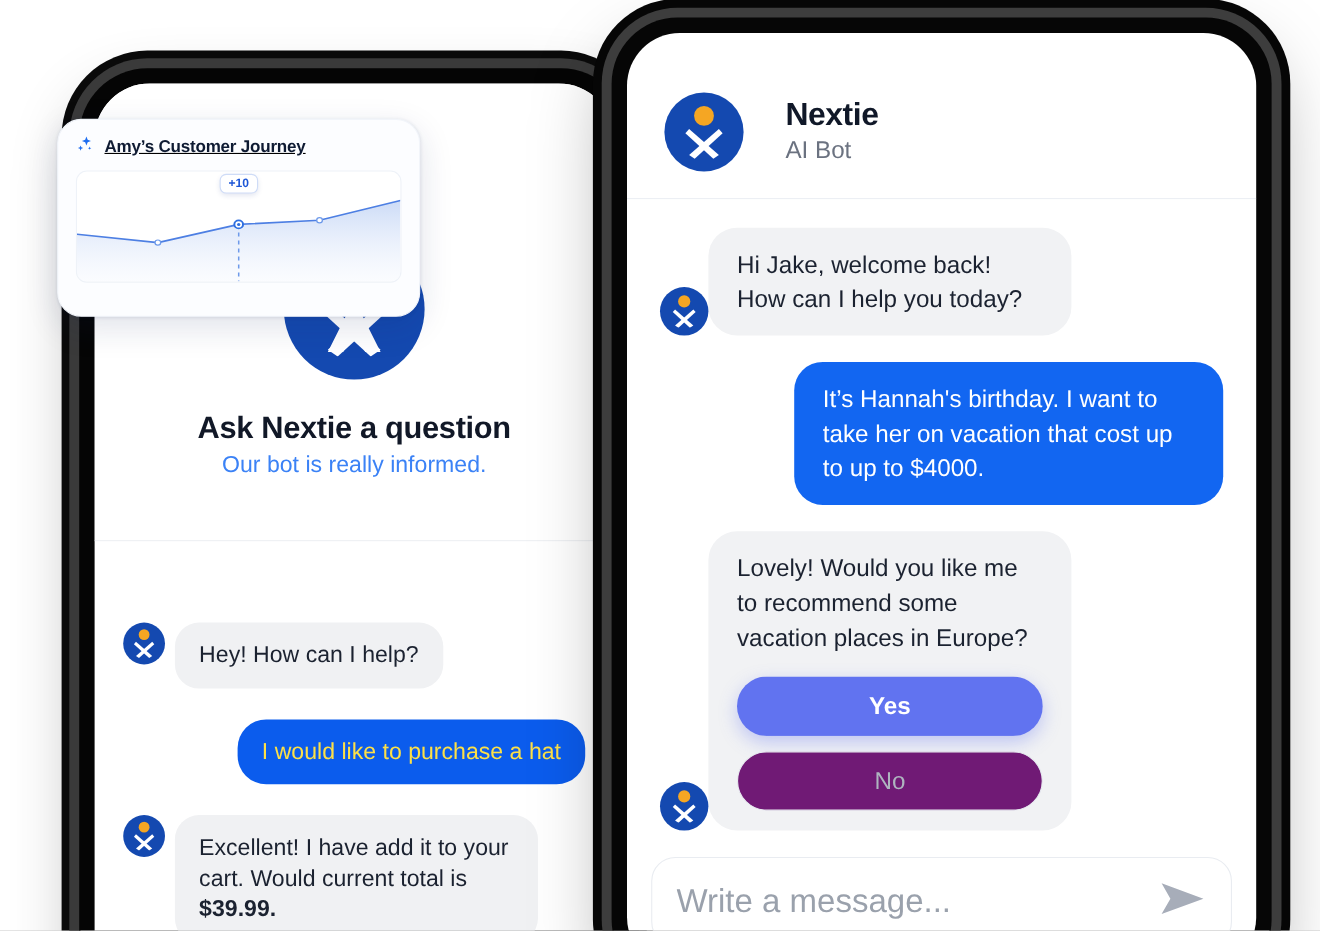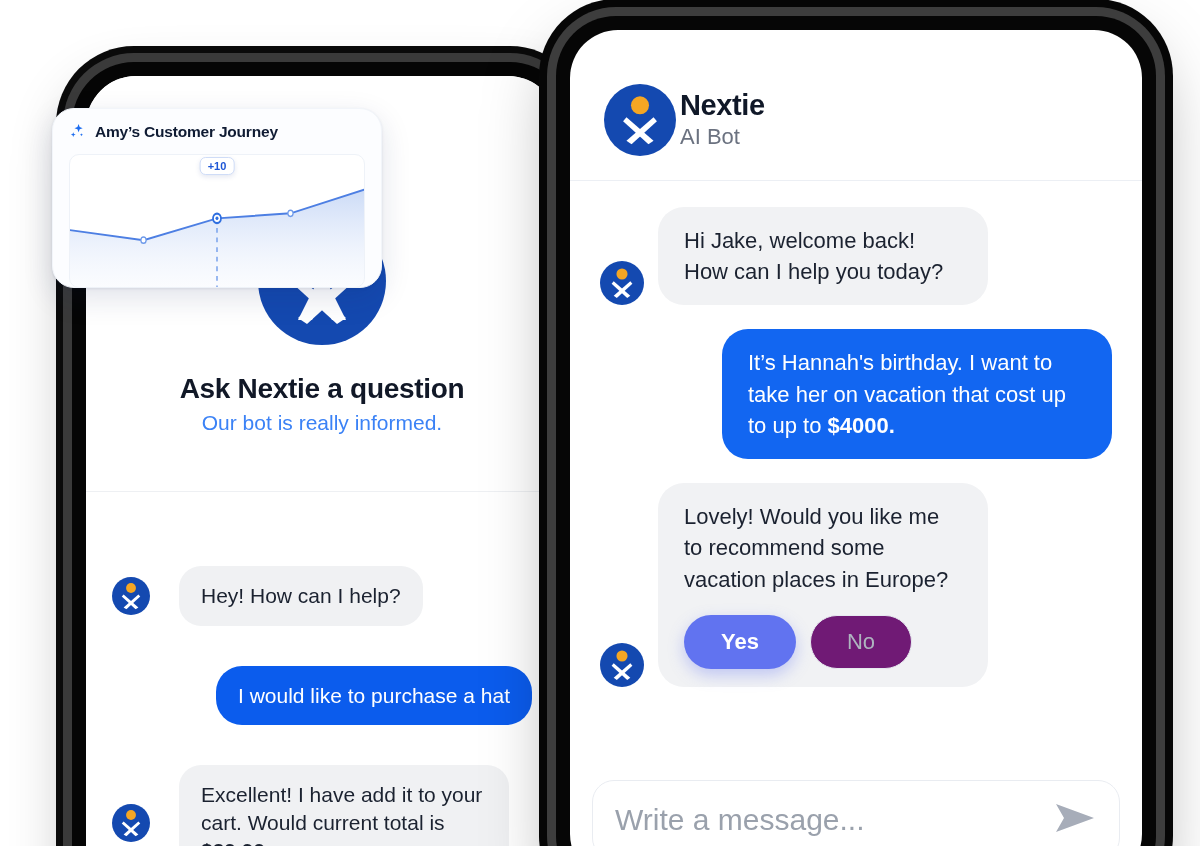--- a/index.html
+++ b/index.html
@@ -43,45 +43,45 @@
     font-size: 28px; font-weight: 700; color:#111827; letter-spacing:-.3px;
     white-space: nowrap;
   }
   .hero-sub {
     font-size: 21px; color:#3b82f6; margin-top: 6px; white-space: nowrap;
   }
   .left-thread {
     position:absolute; left:0; right:0; top: 462px; bottom:0;
     padding: 28px 26px 0 26px;
   }
-  .lrow { display:flex; align-items:center; gap: 29px; margin-bottom: 40px; }
+  .lrow { display:flex; align-items:flex-start; gap: 9px; margin-bottom: 28px; }
   .lrow.out { justify-content:flex-end; }
   .mini-av { width:38px; height:38px; border-radius:50%; background:#1449b0; position:relative; flex:0 0 38px; }
   .lbub {
     background:#f0f1f3; color:#1b2230; border-radius: 22px;
     padding: 16px 22px; font-size: 21px; line-height: 1.32; max-width: 330px;
   }
-  .lbub.blue { background:#0b5ced; color:#ffffff; border-radius: 26px; }
+  .lbub.blue { background:#0b5ced; color:#fde047; border-radius: 26px; }
 
   
   .xmark { position:absolute; left:50%; top:50%; transform:translate(-50%,-50%); }
 
   
   .chart-card {
     position:absolute; left: 52px; top: 108px;
     width: 330px; height: 180px;
     background:#fcfdff; border-radius: 22px;
     box-shadow: 0 10px 30px rgba(20,40,90,.13), 0 1px 3px rgba(20,40,90,.10);
     padding: 14px 16px;
     border: 1px solid #f2f5fa;
   }
-  .chart-head { display:flex; align-items:flex-start; gap:9px; margin-bottom: 10px; }
+  .chart-head { display:flex; align-items:center; gap:9px; margin-bottom: 10px; text-decoration: underline; }
   .chart-title { font-size:15.5px; font-weight:700; color:#0f1b33; letter-spacing:-.2px; white-space:nowrap;}
   .chart-plot {
-    position:relative; height: 134px; background:#fff;
+    position:relative; height: 102px; background:#fff;
     border:1px solid #eef2f8; border-radius: 10px; overflow:hidden;
   }
   .tip {
     position:absolute; transform: translate(-50%,0);
     background:#fff; border:1px solid #cfdcf7; color:#1d56d6;
     font-size: 11px; font-weight:700; border-radius:6px; padding: 2px 7px;
     box-shadow:0 2px 5px rgba(30,60,140,.12); z-index:5; white-space:nowrap;
   }
 
   
@@ -92,39 +92,39 @@
     background:#060606;
     box-shadow: 0 0 0 9px #3d3d3d, 0 0 0 17px #060606, 0 30px 70px rgba(0,0,0,.35);
     overflow: hidden;
   }
   .right-screen {
     position:absolute; left:14px; top:14px; right:14px; bottom:14px;
     background:#fff; border-radius: 48px; overflow:hidden;
     display:flex; flex-direction:column;
   }
   .r-header {
-    display:flex; align-items:center; gap: 4px;
+    display:flex; align-items:center; gap: 38px;
     padding: 54px 34px 24px 34px;
     border-bottom: 1px solid #eceff4;
     flex: 0 0 auto;
   }
   .r-avatar { width: 72px; height:72px; border-radius:50%; background:#1449b0; position:relative; flex:0 0 72px;}
   .r-name { font-size: 29px; font-weight:700; color:#101828; letter-spacing:-.4px; line-height:1.1;}
   .r-role { font-size: 22px; color:#6b7280; margin-top: 3px; line-height:1.1;}
   .r-thread { flex:1 1 auto; padding: 26px 30px 6px 30px; overflow:hidden; }
-  .rrow { display:flex; align-items:flex-end; gap: 14px; margin-bottom: 24px; }
+  .rrow { display:flex; align-items:flex-end; margin-bottom: 24px; }
   .rrow.out { justify-content:flex-end; }
   .r-mini { width:44px; height:44px; border-radius:50%; background:#1449b0; position:relative; flex:0 0 44px; }
   .rbub {
     background:#f1f2f4; color:#1b2230; border-radius: 26px;
     padding: 18px 26px; font-size: 22px; line-height: 1.42; max-width: 330px;
   }
   .rbub.blue { background:#1266f1; color:#fff; max-width: 390px; }
-  .rbub b { font-weight: 700; }
-  .qa-actions { display:flex; gap: 14px; margin-top: 20px; }
+  .rbub b { font-weight: 400; }
+  .qa-actions { display:flex; gap: 14px; margin-top: 20px; flex-direction: column; }
   .pill {
     border-radius: 999px; font-size: 22px; padding: 13px 36px;
     cursor:pointer; border: 1px solid transparent; white-space:nowrap;
   }
   .pill.yes { background:#6173f0; color:#fff; font-weight:600; box-shadow: 0 6px 16px rgba(97,115,240,.35); }
   .pill.no  { background:#701a75; color:#aeb4bf; border-color:#e7eaf0; }
   .composer { flex:0 0 auto; padding: 10px 22px 22px 22px; }
   .composer-box {
     display:flex; align-items:center; gap:12px;
     border:1px solid #e9ecf1; border-radius: 22px;

